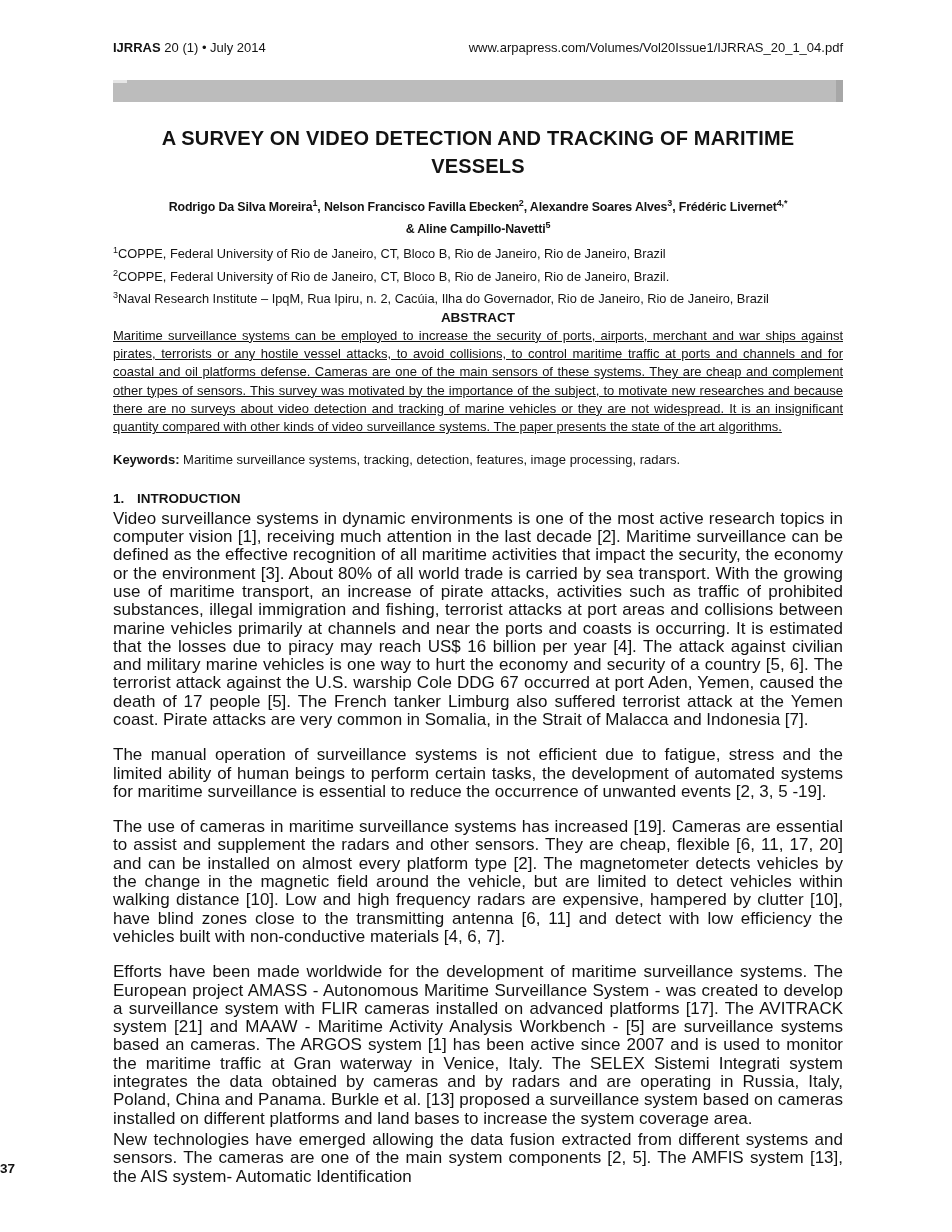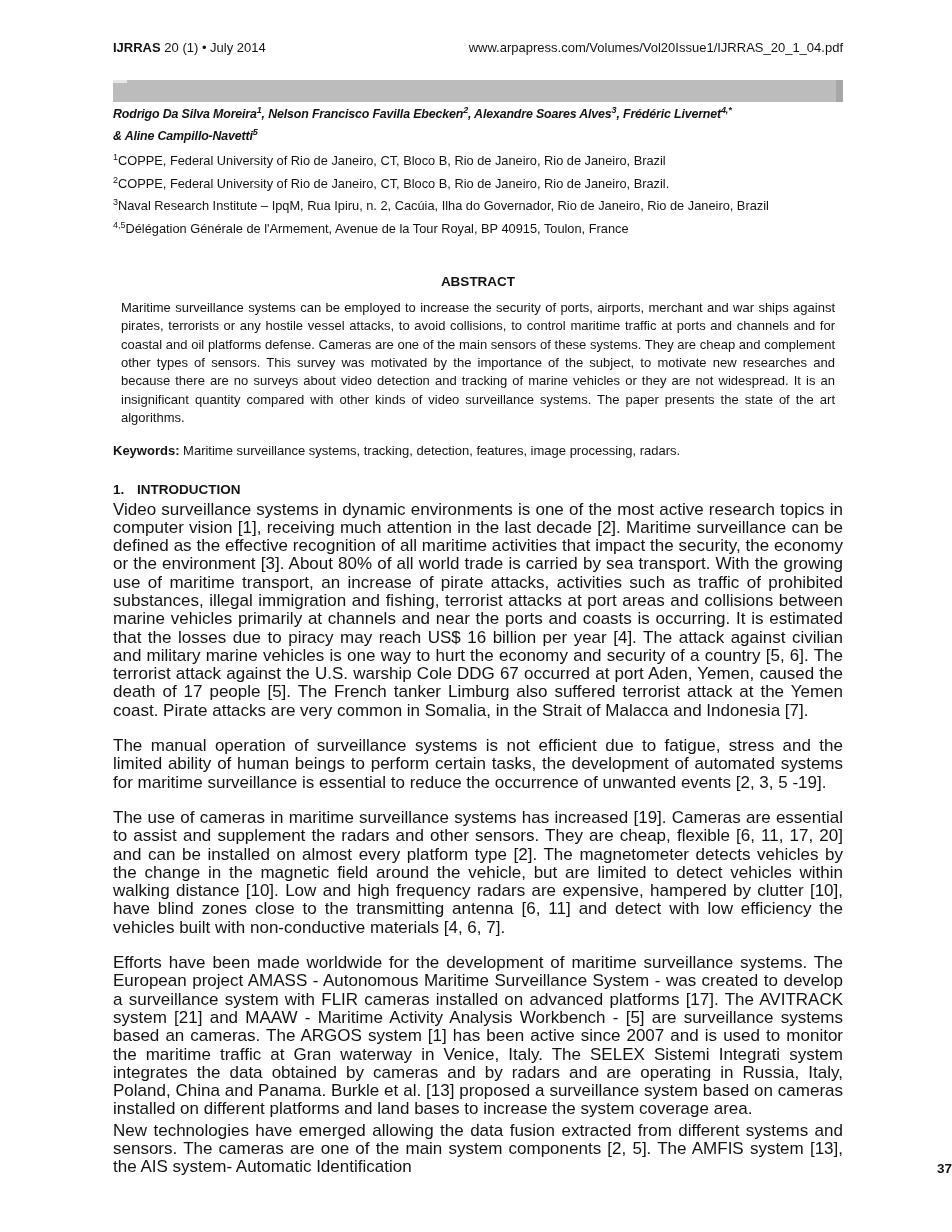--- a/index.html
+++ b/index.html
@@ -43,48 +43,48 @@
   
   .title {
     margin: 22px 0 0;
     font-size: 20px;
     line-height: 28px;
     font-weight: bold;
     text-align: center;
     letter-spacing: 0.2px;
   }
   .authors {
-    text-align: left;
+    margin-top: 15px;
+    text-align: center;
     font-weight: bold;
     font-size: 12.4px;
     letter-spacing: -0.15px;
     line-height: 17.5px;
-    font-style: italic;
   }
   .authors sup { font-size: 9px; }
   .affiliations {
     margin-top: 3px;
     text-align: left;
     font-size: 12.8px;
     line-height: 18.2px;
   }
   .affiliations sup { font-size: 9px; }
   
   .abstract-heading {
-    margin-top: 35px;
     text-align: center;
     font-weight: bold;
     font-size: 13.5px;
     line-height: 18px;
   }
   .abstract-text {
-    margin: 8px;
+    margin: 0;
     text-align: justify;
     font-size: 13px;
     line-height: 18.3px;
+    text-decoration: underline;
   }
   .keywords {
     margin: 15px 0 0;
     font-size: 13px;
     line-height: 18.3px;
   }
   .keywords .label { font-weight: bold; }
   .keywords .terms { }
   
   .section-heading {
@@ -99,48 +99,51 @@
     text-align: justify;
     font-size: 17px;
     line-height: 18.3px;
   }
   .body-para.gap { margin-top: 17px; }
   
   .page-number {
     position: absolute;
     left: 0; right: 0;
     top: 1161px;
-    text-align: right;
+    text-align: left;
     font-weight: bold;
     font-size: 13.5px;
   }
 </style>
 </head>
 <body>
 
 <div class="page">
 
   <div class="page-header">
     <div class="journal-ref">
       <span class="bold">IJRRAS</span>
       <span>20 (1) • July 2014</span>
     </div>
     <div class="header-url">www.arpapress.com/Volumes/Vol20Issue1/IJRRAS_20_1_04.pdf</div>
   </div>
 
   <div class="gray-bar"></div>
 
+  <h1 class="title">
+    <span>A SURVEY ON VIDEO DETECTION AND TRACKING OF MARITIME</span><br>
+    <span>VESSELS</span>
+  </h1>
 
   <div class="authors" id="authors"><span>Rodrigo Da Silva Moreira<sup>1</sup></span>, <span>Nelson Francisco Favilla Ebecken<sup>2</sup></span>, <span>Alexandre Soares Alves<sup>3</sup></span>, <span>Frédéric Livernet<sup>4,*</sup></span><br><span>&amp; Aline Campillo-Navetti<sup>5</sup></span></div>
 
   <div class="affiliations" id="affiliations">
       <div class="affil"><sup>1</sup>COPPE, Federal University of Rio de Janeiro, CT, Bloco B, Rio de Janeiro, Rio de Janeiro, Brazil</div>
       <div class="affil"><sup>2</sup>COPPE, Federal University of Rio de Janeiro, CT, Bloco B, Rio de Janeiro, Rio de Janeiro, Brazil.</div>
       <div class="affil"><sup>3</sup>Naval Research Institute – IpqM, Rua Ipiru, n. 2, Cacúia, Ilha do Governador, Rio de Janeiro, Rio de Janeiro, Brazil</div>
-      <div class="affil"><sup>4,5</sup>Délégation Générale de l'Armement, Avenue de la Tour Royal, BP 40915, Toulon, France</div>
     </div>
 
   <div class="abstract-heading">ABSTRACT</div>
   <p class="abstract-text">Maritime surveillance systems can be employed to increase the security of ports, airports, merchant and war ships against pirates, terrorists or any hostile vessel attacks, to avoid collisions, to control maritime traffic at ports and channels and for coastal and oil platforms defense. Cameras are one of the main sensors of these systems. They are cheap and complement other types of sensors. This survey was motivated by the importance of the subject, to motivate new researches and because there are no surveys about video detection and tracking of marine vehicles or they are not widespread. It is an insignificant quantity compared with other kinds of video surveillance systems. The paper presents the state of the art algorithms.</p>
 
   <p class="keywords">
     <span class="label">Keywords:</span>
     <span class="terms">Maritime surveillance systems, tracking, detection, features, image processing, radars.</span>
   </p>
 

